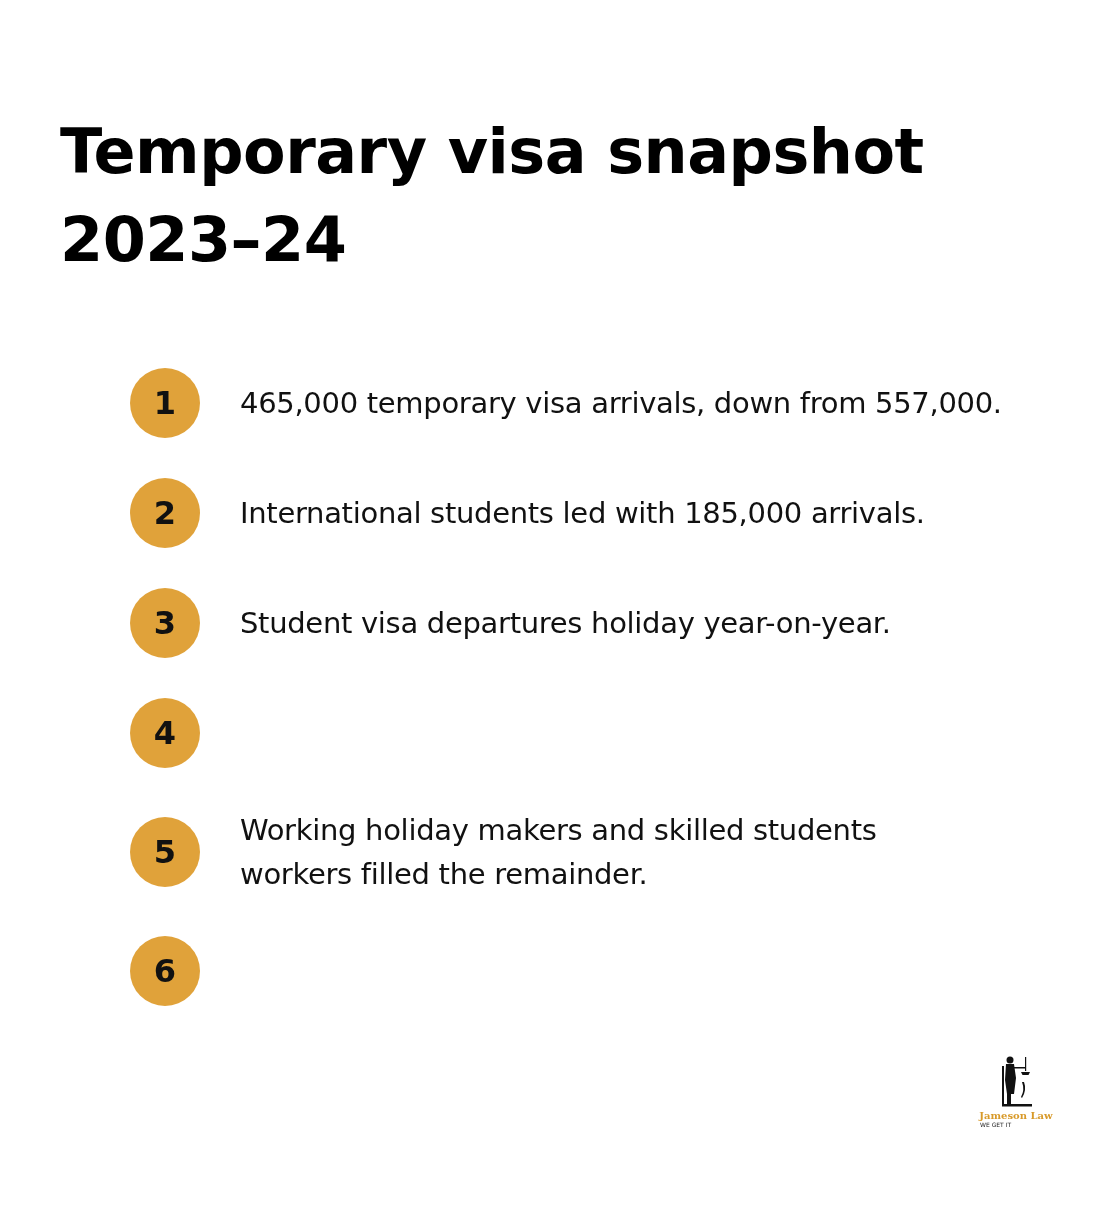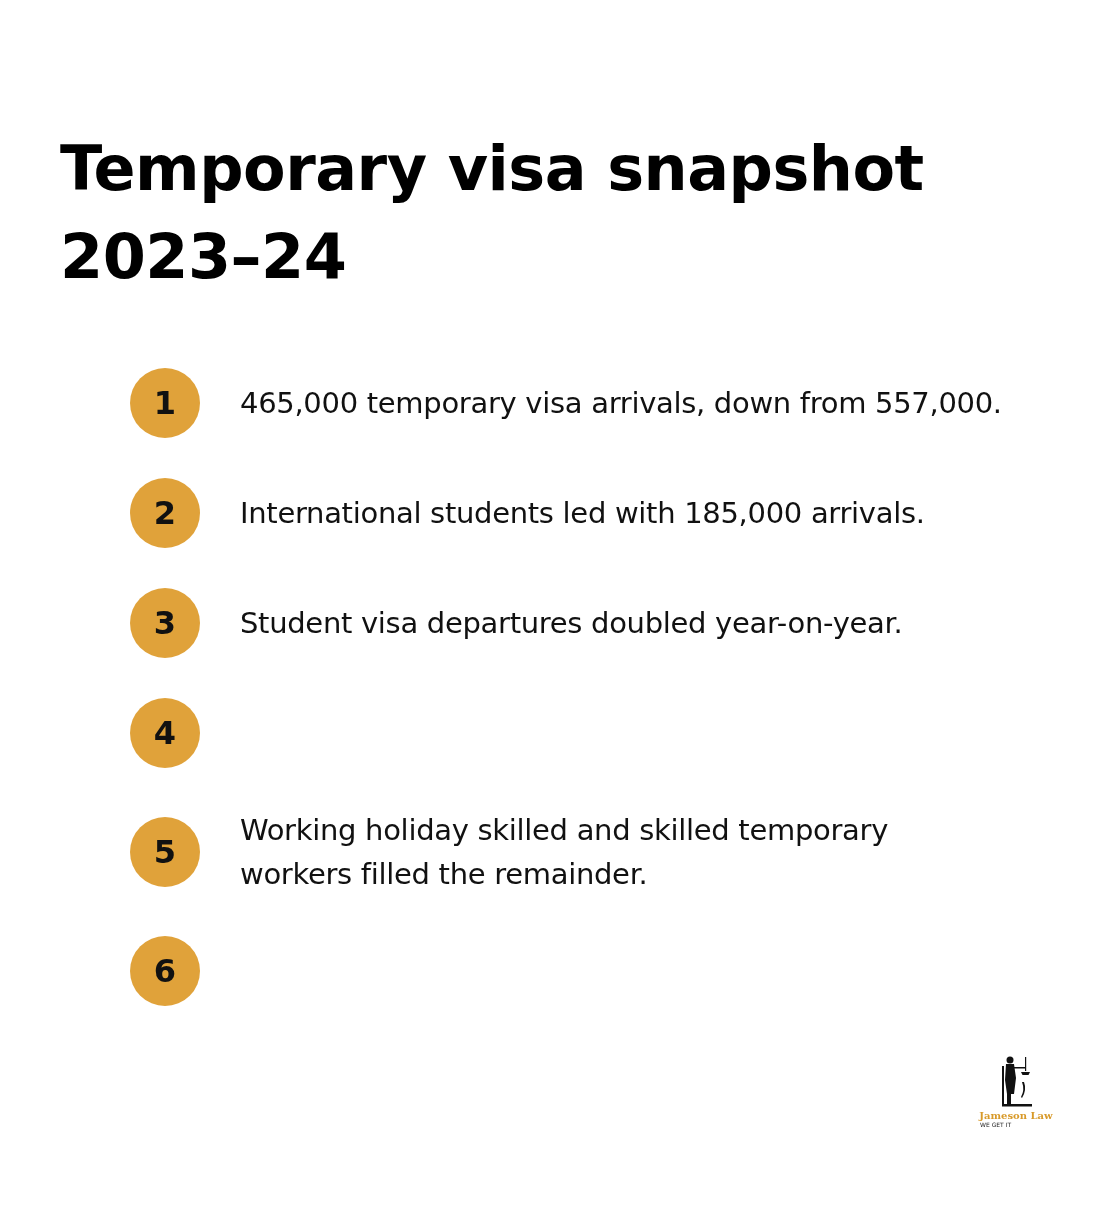--- a/index.html
+++ b/index.html
@@ -1,17 +1,17 @@
 <!DOCTYPE html>
 <html><head>
   <meta charset="utf-8">
   <style>
     html, body { margin: 0; padding: 0; background: #ffffff; }
     body { width: 1120px; height: 1216px; position: relative; overflow: hidden; font-family: "DejaVu Sans", sans-serif; color: #111; }
-    .title { position: absolute; left: 60px; top: 125px; width: 1020px; font-family: "DejaVu Sans", sans-serif; font-weight: bold; font-size: 62px; line-height: 88px; letter-spacing: -0.5px; color: #000; margin: 0; }
+    .title { position: absolute; left: 60px; top: 108px; width: 1020px; font-family: "DejaVu Sans", sans-serif; font-weight: bold; font-size: 62px; line-height: 88px; letter-spacing: -0.5px; color: #000; margin: 0; }
     .list { position: absolute; left: 130px; top: 0; width: 940px; }
     .item { position: absolute; left: 0; display: flex; align-items: center; }
     .badge { width: 70px; height: 70px; border-radius: 50%; background: #e0a23a; display: flex; align-items: center; justify-content: center; font-family: "DejaVu Sans", sans-serif; font-weight: bold; font-size: 32px; color: #111; flex: 0 0 70px; }
     .text { margin-left: 40px; font-family: "DejaVu Sans", sans-serif; font-size: 29px; line-height: 44px; color: #111; width: 820px; letter-spacing: -0.3px; }
     .logo { position: absolute; left: 976px; top: 1054px; width: 80px; height: 80px; display: flex; flex-direction: column; align-items: center; }
     .logo-name { font-family: "DejaVu Serif", serif; font-weight: bold; font-size: 10px; color: #d89a2a; margin-top: 2px; line-height: 11px; }
     .logo-tag { font-family: "DejaVu Sans", sans-serif; font-size: 6px; color: #222; align-self: flex-start; margin-left: 4px; line-height: 7px; }
   </style>
 </head>
 <body>
@@ -22,28 +22,28 @@
   <div class="item" style="top:368px;">
     <div class="badge">1</div>
     <div class="text">465,000 temporary visa arrivals, down from 557,000.</div>
   </div>
   <div class="item" style="top:478px;">
     <div class="badge">2</div>
     <div class="text">International students led with 185,000 arrivals.</div>
   </div>
   <div class="item" style="top:588px;">
     <div class="badge">3</div>
-    <div class="text">Student visa departures doubled year-on-year.</div>
+    <div class="text">Student visa departures holiday year-on-year.</div>
   </div>
   <div class="item" style="top:698px;">
     <div class="badge">4</div>
   </div>
   <div class="item" style="top:808px;">
     <div class="badge">5</div>
-    <div class="text" style="width:720px;">Working holiday skilled and skilled temporary workers filled the remainder.</div>
+    <div class="text" style="width:720px;">Working holiday makers and skilled students workers filled the remainder.</div>
   </div>
   <div class="item" style="top:936px;">
     <div class="badge">6</div>
   </div>
 </div>
 
 <div class="logo">
   <svg width="44" height="54" viewBox="0 0 44 54">
     <g fill="#111">
       <circle cx="16" cy="6" r="3.5"></circle>

